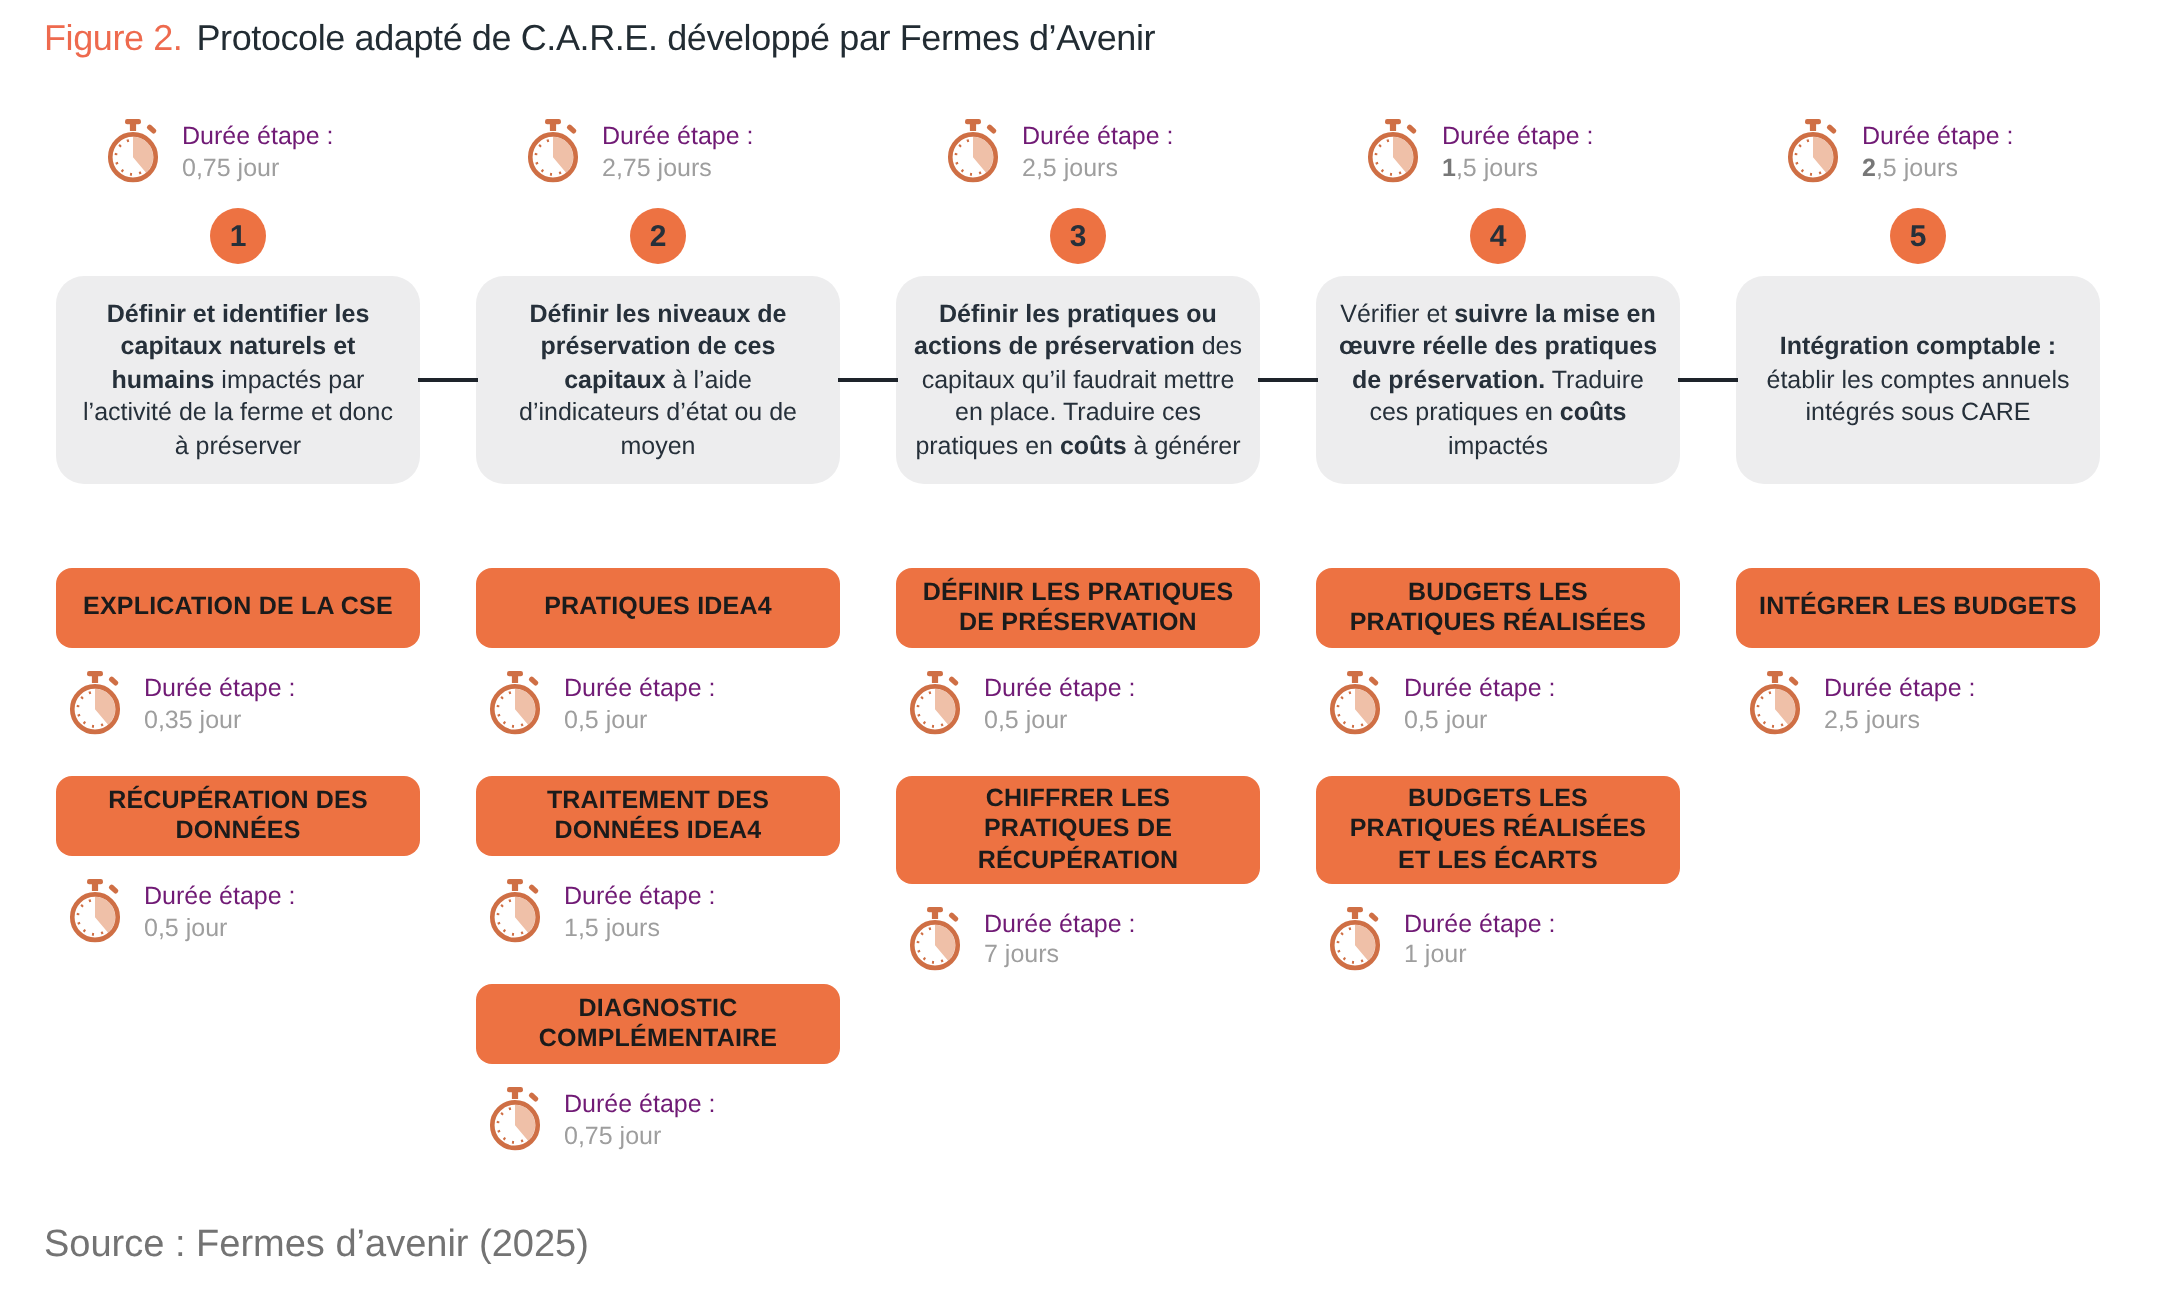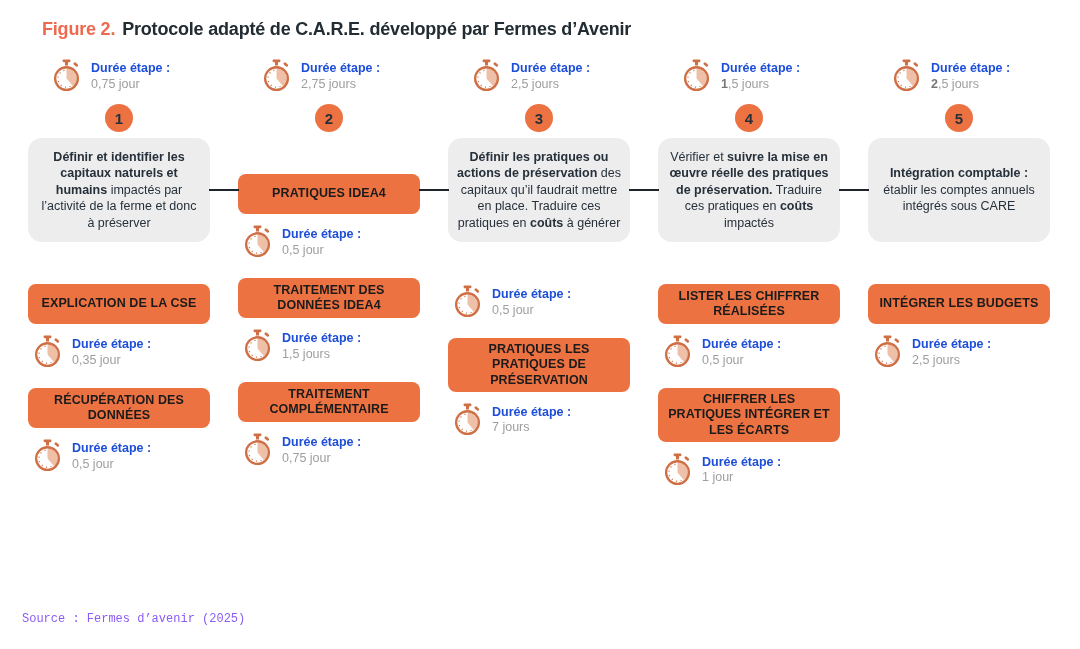--- a/index.html
+++ b/index.html
@@ -1,31 +1,31 @@
 <!DOCTYPE html>
 <html><head>
 <meta charset="utf-8">
 <style>
   * { margin:0; padding:0; box-sizing:border-box; }
   body { background:#ffffff; font-family:"Liberation Sans", sans-serif; }
   .canvas { position:relative; width:1080px; height:649px; background:#ffffff; overflow:hidden; }
 
-  .title { position:absolute; left:22px; top:19px; font-size:18px; font-weight:700;
-           letter-spacing:-0.2px; color:#222c33;margin-left:20px; }
+  .title { position:absolute; left:22px; top:9px; font-size:18px; font-weight:400;
+           letter-spacing:-0.2px; color:#222c33; }
   .title .fig { color:#ee6a4e; margin-right:7px; }
 
   .steps-row { position:absolute; left:28px; top:58px; width:1022px;
                display:flex; gap:28px; }
   .step { width:182px; flex:0 0 182px; }
 
   .dur-block { display:flex; gap:9px; align-items:flex-start; }
   .dur-top { height:44px; padding-left:23px; }
   .sw { width:31px; height:36px; flex:0 0 31px; }
   .dur-texts { padding-top:3px; font-size:12.5px; line-height:1.25; }
-  .dur-label { font-weight:700; color:#1d4ed8;text-align:center; }
+  .dur-label { font-weight:400; color:#701a75;text-align:center; }
   .dur-value { color:#9e9e9e; }
   .dur-value b { color:#777777; font-weight:700; }
 
   .circle { width:28px; height:28px; border-radius:50%; background:#ed7242;
             margin:2px auto 6px auto; display:flex; align-items:center; justify-content:center;
             color:#26303a; font-weight:700; font-size:15px; }
 
   .graybox { background:#ededee; border-radius:14px; height:104px;
              display:flex; align-items:center; justify-content:center;
              padding:4px 9px; text-align:center;
@@ -36,21 +36,21 @@
   .substep-box { background:#ed7242; border-radius:8px; min-height:40px;
                  display:flex; align-items:center; justify-content:center;
                  padding:4px 8px; text-align:center;
                  font-weight:700; font-size:12.5px; line-height:1.22;
                  color:#1b1b1b; letter-spacing:0.1px; }
   .substep-dur { margin:10px 0 14px 0; padding-left:4px; height:40px; }
 
   .connector { position:absolute; height:2px; width:30px; background:#1e242b; top:189px; }
   .c1 { left:209px; } .c2 { left:419px; } .c3 { left:629px; } .c4 { left:839px; }
 
-  .source { position:absolute; left:22px; top:612px; font-size:12px; color:#8b5cf6;font-family:Liberation Mono, monospace; }
+  .source { position:absolute; left:22px; top:612px; font-size:19px; color:#737373; }
 </style>
 </head>
 <body>
 
 <div class="canvas">
 
   <div class="title">
     <span class="fig">Figure 2.</span><span>Protocole adapté de C.A.R.E. développé par Fermes d’Avenir</span>
   </div>
 
@@ -138,20 +138,23 @@
   </svg>
 
       <div class="dur-texts">
         <div class="dur-label">Durée étape :</div>
         <div class="dur-value"><span>2,75 jours</span></div>
       </div>
     </div>
     <div class="circle">
       <span>2</span>
     </div>
+    <div class="graybox">
+      <span><b>Définir les niveaux de préservation de ces capitaux</b><span> à l’aide d’indicateurs d’état ou de moyen</span></span>
+    </div>
     <div class="substeps">
   <div>
     <div class="substep-box">
       <span>PRATIQUES IDEA4</span>
     </div>
     <div class="dur-block substep-dur">
 
   <svg class="sw" viewBox="0 0 36 40" aria-hidden="true">
     <rect x="13.4" y="0.8" width="9.2" height="3.1" rx="1.2" fill="#cf6f45"></rect>
     <rect x="16.2" y="3.2" width="3.6" height="4.6" fill="#cf6f45"></rect>
@@ -185,21 +188,21 @@
 
       <div class="dur-texts">
         <div class="dur-label">Durée étape :</div>
         <div class="dur-value"><span>1,5 jours</span></div>
       </div>
     </div>
   </div>
 
   <div>
     <div class="substep-box">
-      <span>TRAITEMENT COMPLÉMENTAIRE</span>
+      <span>DIAGNOSTIC COMPLÉMENTAIRE</span>
     </div>
     <div class="dur-block substep-dur">
 
   <svg class="sw" viewBox="0 0 36 40" aria-hidden="true">
     <rect x="13.4" y="0.8" width="9.2" height="3.1" rx="1.2" fill="#cf6f45"></rect>
     <rect x="16.2" y="3.2" width="3.6" height="4.6" fill="#cf6f45"></rect>
     <rect x="25.8" y="5.2" width="6" height="3" rx="1.2" fill="#cf6f45" transform="rotate(42 28.8 6.7)"></rect>
     <circle cx="18" cy="23" r="10" fill="none" stroke="#cf6f45" stroke-width="1.5" stroke-dasharray="1.2 4.2"></circle>
     <path d="M18 23 L18 11.2 A11.8 11.8 0 0 1 25.6 32.0 Z" fill="#efc0a8"></path>
     <circle cx="18" cy="23" r="13.2" fill="none" stroke="#cf6f45" stroke-width="2.7"></circle>
@@ -232,41 +235,44 @@
       </div>
     </div>
     <div class="circle">
       <span>3</span>
     </div>
     <div class="graybox">
       <span><b>Définir les pratiques ou actions de préservation</b><span> des capitaux qu’il faudrait mettre en place. Traduire ces pratiques en </span><b>coûts</b><span> à générer</span></span>
     </div>
     <div class="substeps">
   <div>
+    <div class="substep-box">
+      <span>DÉFINIR LES PRATIQUES DE PRÉSERVATION</span>
+    </div>
     <div class="dur-block substep-dur">
 
   <svg class="sw" viewBox="0 0 36 40" aria-hidden="true">
     <rect x="13.4" y="0.8" width="9.2" height="3.1" rx="1.2" fill="#cf6f45"></rect>
     <rect x="16.2" y="3.2" width="3.6" height="4.6" fill="#cf6f45"></rect>
     <rect x="25.8" y="5.2" width="6" height="3" rx="1.2" fill="#cf6f45" transform="rotate(42 28.8 6.7)"></rect>
     <circle cx="18" cy="23" r="10" fill="none" stroke="#cf6f45" stroke-width="1.5" stroke-dasharray="1.2 4.2"></circle>
     <path d="M18 23 L18 11.2 A11.8 11.8 0 0 1 25.6 32.0 Z" fill="#efc0a8"></path>
     <circle cx="18" cy="23" r="13.2" fill="none" stroke="#cf6f45" stroke-width="2.7"></circle>
   </svg>
 
       <div class="dur-texts">
         <div class="dur-label">Durée étape :</div>
         <div class="dur-value"><span>0,5 jour</span></div>
       </div>
     </div>
   </div>
 
   <div>
     <div class="substep-box">
-      <span>PRATIQUES LES PRATIQUES DE PRÉSERVATION</span>
+      <span>CHIFFRER LES PRATIQUES DE RÉCUPÉRATION</span>
     </div>
     <div class="dur-block substep-dur">
 
   <svg class="sw" viewBox="0 0 36 40" aria-hidden="true">
     <rect x="13.4" y="0.8" width="9.2" height="3.1" rx="1.2" fill="#cf6f45"></rect>
     <rect x="16.2" y="3.2" width="3.6" height="4.6" fill="#cf6f45"></rect>
     <rect x="25.8" y="5.2" width="6" height="3" rx="1.2" fill="#cf6f45" transform="rotate(42 28.8 6.7)"></rect>
     <circle cx="18" cy="23" r="10" fill="none" stroke="#cf6f45" stroke-width="1.5" stroke-dasharray="1.2 4.2"></circle>
     <path d="M18 23 L18 11.2 A11.8 11.8 0 0 1 25.6 32.0 Z" fill="#efc0a8"></path>
     <circle cx="18" cy="23" r="13.2" fill="none" stroke="#cf6f45" stroke-width="2.7"></circle>
@@ -300,21 +306,21 @@
     </div>
     <div class="circle">
       <span>4</span>
     </div>
     <div class="graybox">
       <span><span>Vérifier et </span><b>suivre la mise en œuvre réelle des pratiques de préservation.</b><span> Traduire ces pratiques en </span><b>coûts</b><span> impactés</span></span>
     </div>
     <div class="substeps">
   <div>
     <div class="substep-box">
-      <span>LISTER LES CHIFFRER RÉALISÉES</span>
+      <span>BUDGETS LES PRATIQUES RÉALISÉES</span>
     </div>
     <div class="dur-block substep-dur">
 
   <svg class="sw" viewBox="0 0 36 40" aria-hidden="true">
     <rect x="13.4" y="0.8" width="9.2" height="3.1" rx="1.2" fill="#cf6f45"></rect>
     <rect x="16.2" y="3.2" width="3.6" height="4.6" fill="#cf6f45"></rect>
     <rect x="25.8" y="5.2" width="6" height="3" rx="1.2" fill="#cf6f45" transform="rotate(42 28.8 6.7)"></rect>
     <circle cx="18" cy="23" r="10" fill="none" stroke="#cf6f45" stroke-width="1.5" stroke-dasharray="1.2 4.2"></circle>
     <path d="M18 23 L18 11.2 A11.8 11.8 0 0 1 25.6 32.0 Z" fill="#efc0a8"></path>
     <circle cx="18" cy="23" r="13.2" fill="none" stroke="#cf6f45" stroke-width="2.7"></circle>
@@ -322,21 +328,21 @@
 
       <div class="dur-texts">
         <div class="dur-label">Durée étape :</div>
         <div class="dur-value"><span>0,5 jour</span></div>
       </div>
     </div>
   </div>
 
   <div>
     <div class="substep-box">
-      <span>CHIFFRER LES PRATIQUES INTÉGRER ET LES ÉCARTS</span>
+      <span>BUDGETS LES PRATIQUES RÉALISÉES ET LES ÉCARTS</span>
     </div>
     <div class="dur-block substep-dur">
 
   <svg class="sw" viewBox="0 0 36 40" aria-hidden="true">
     <rect x="13.4" y="0.8" width="9.2" height="3.1" rx="1.2" fill="#cf6f45"></rect>
     <rect x="16.2" y="3.2" width="3.6" height="4.6" fill="#cf6f45"></rect>
     <rect x="25.8" y="5.2" width="6" height="3" rx="1.2" fill="#cf6f45" transform="rotate(42 28.8 6.7)"></rect>
     <circle cx="18" cy="23" r="10" fill="none" stroke="#cf6f45" stroke-width="1.5" stroke-dasharray="1.2 4.2"></circle>
     <path d="M18 23 L18 11.2 A11.8 11.8 0 0 1 25.6 32.0 Z" fill="#efc0a8"></path>
     <circle cx="18" cy="23" r="13.2" fill="none" stroke="#cf6f45" stroke-width="2.7"></circle>

